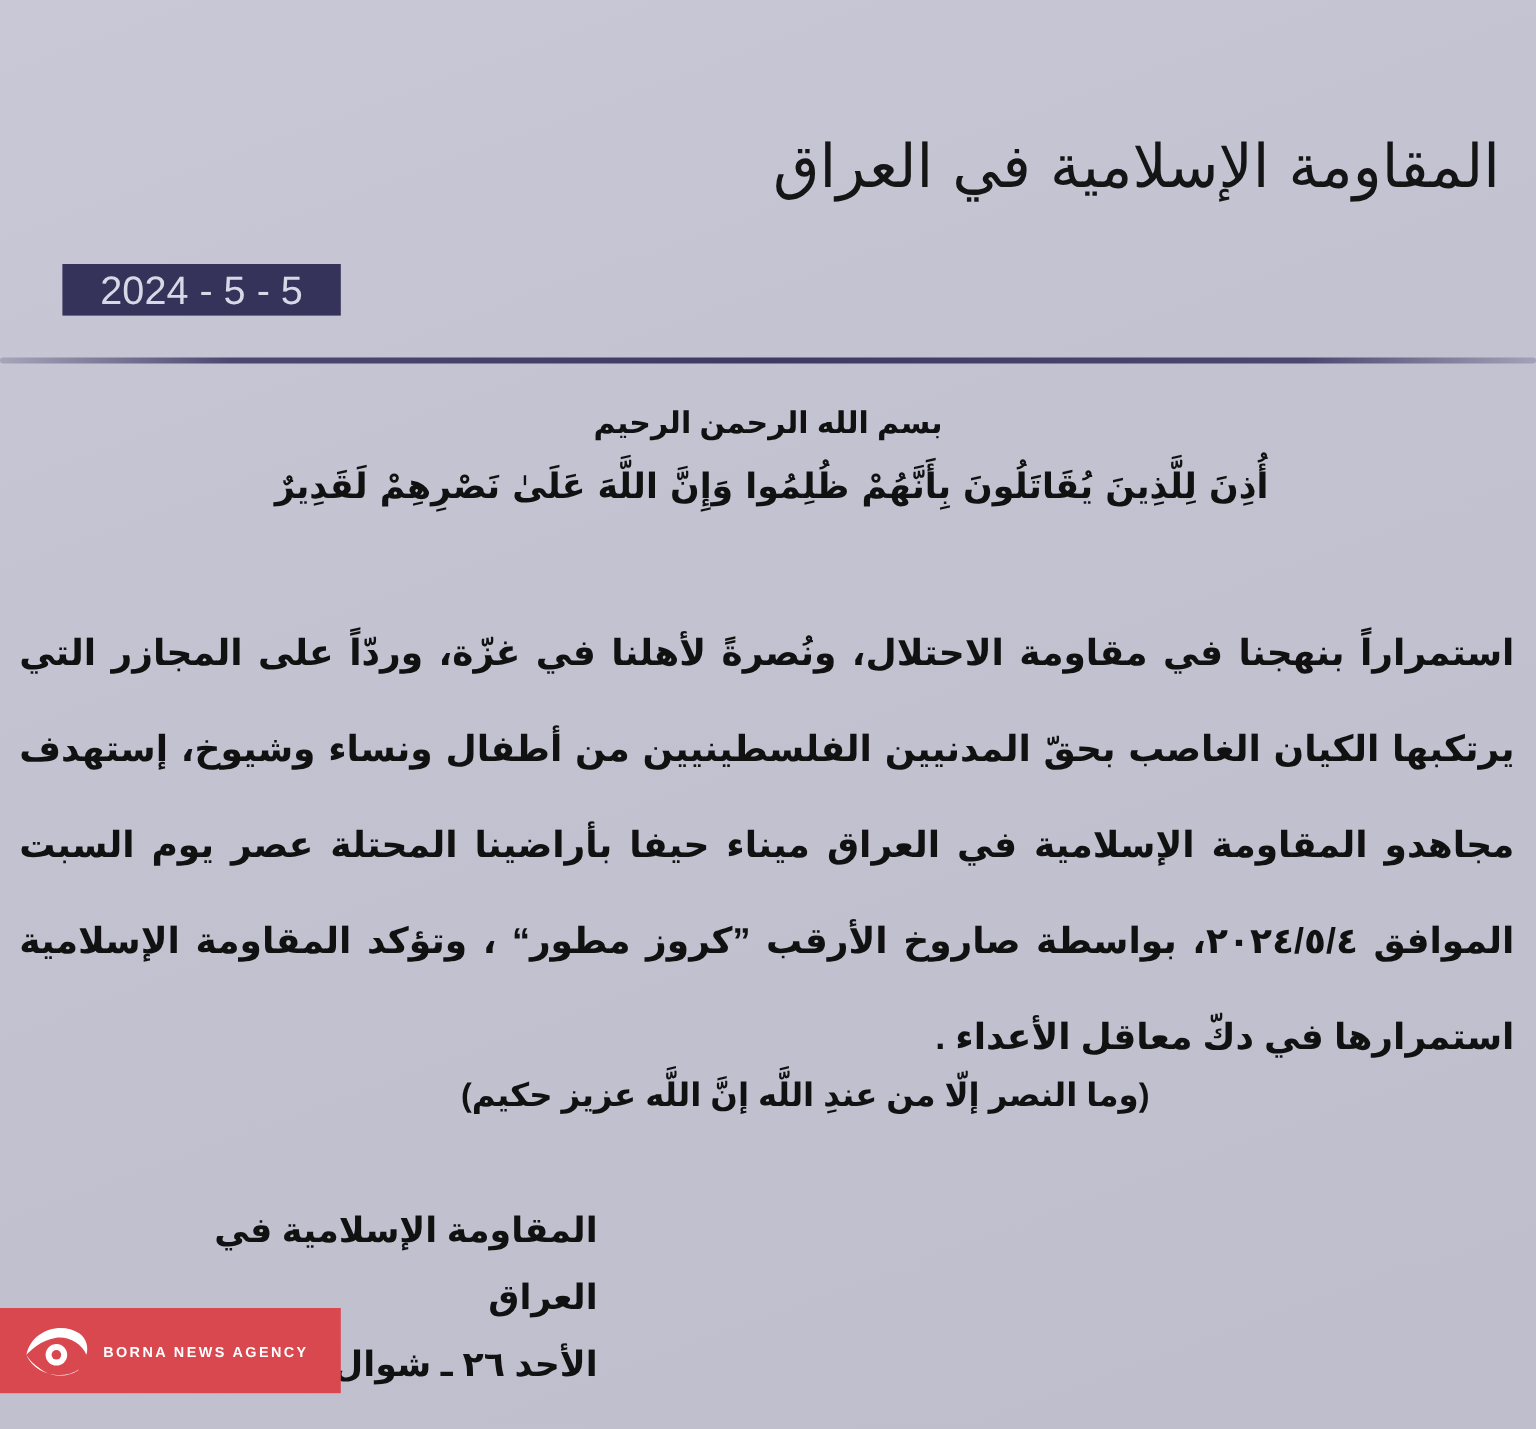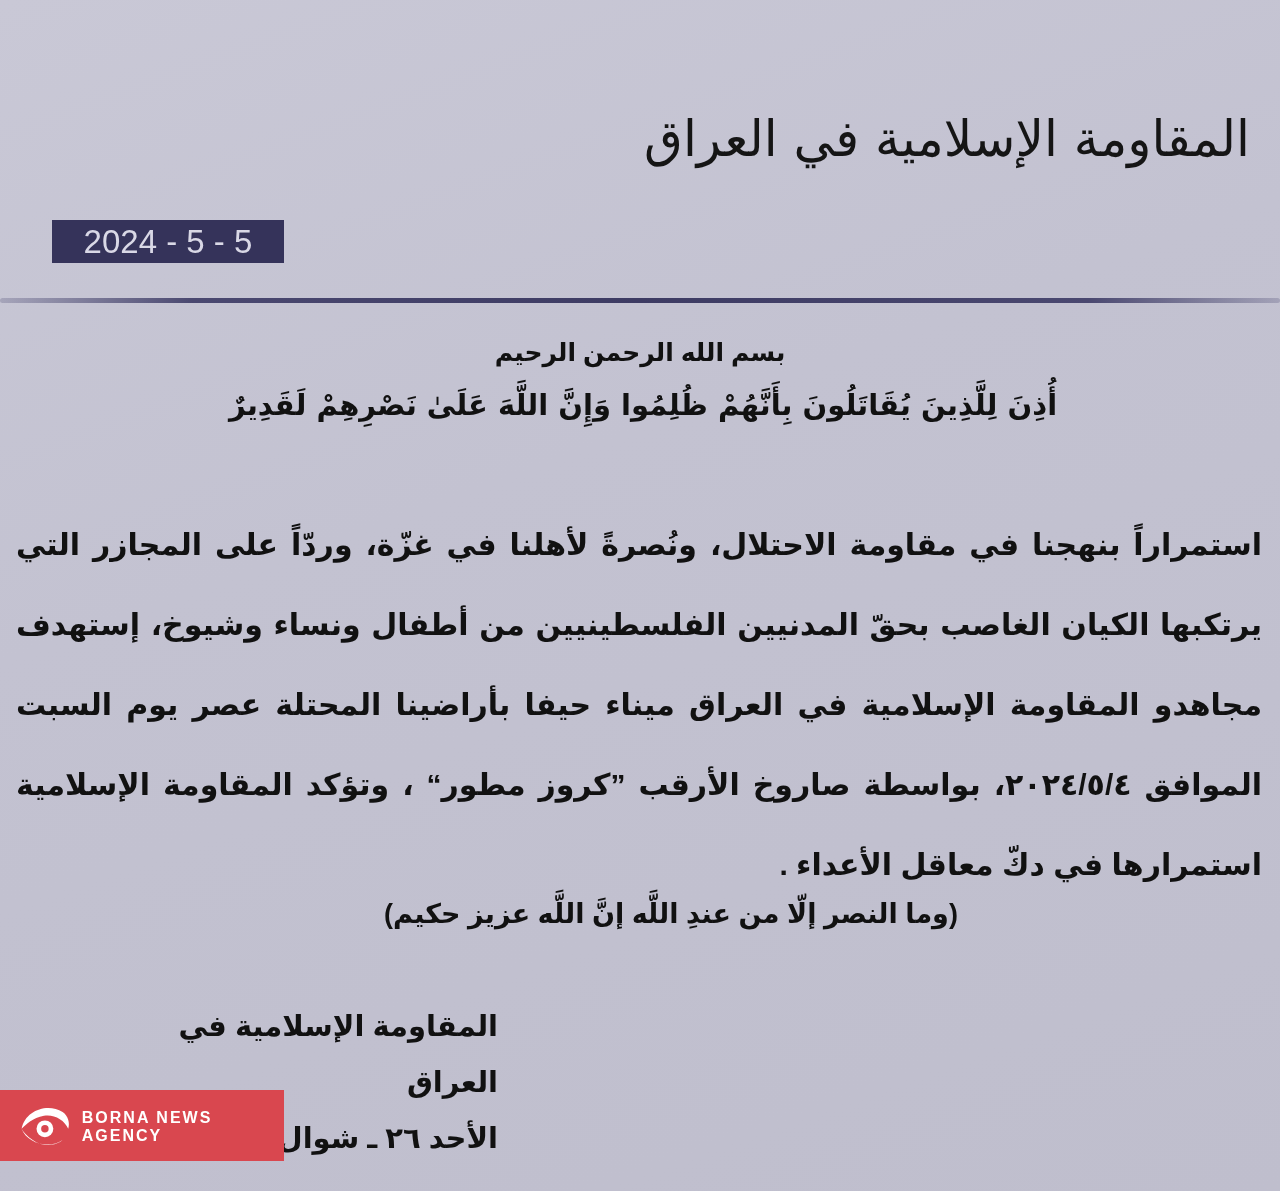--- a/index.html
+++ b/index.html
@@ -51,21 +51,21 @@
       line-height: 56px;
     }
     .logo {
       position: absolute; left: 0; top: 1090px; width: 284px; height: 71px;
       background: #d9474f; display: flex; align-items: center;
     }
     .logo-icon { width: 62px; height: 62px; margin-left: 16px; }
     .logo-text { margin-left: 8px; color: #fff; }
     .logo-main { font-size: 33px; font-weight: bold; line-height: 34px; letter-spacing: 0.5px; }
     .logo-main .news { font-weight: normal; font-size: 25px; letter-spacing: 0; }
-    .logo-sub { font-size: 16px; font-weight: bold; letter-spacing: 2px; margin-top: 2px; }
+    .logo-sub { font-size: 12px; font-weight: bold; letter-spacing: 2px; margin-top: 2px; }
   </style>
 </head>
 <body>
 
 <div class="header-title">المقاومة الإسلامية في العراق</div>
 
 <div class="date-box">
   <span>2024 - 5 - 5</span>
 </div>
 

